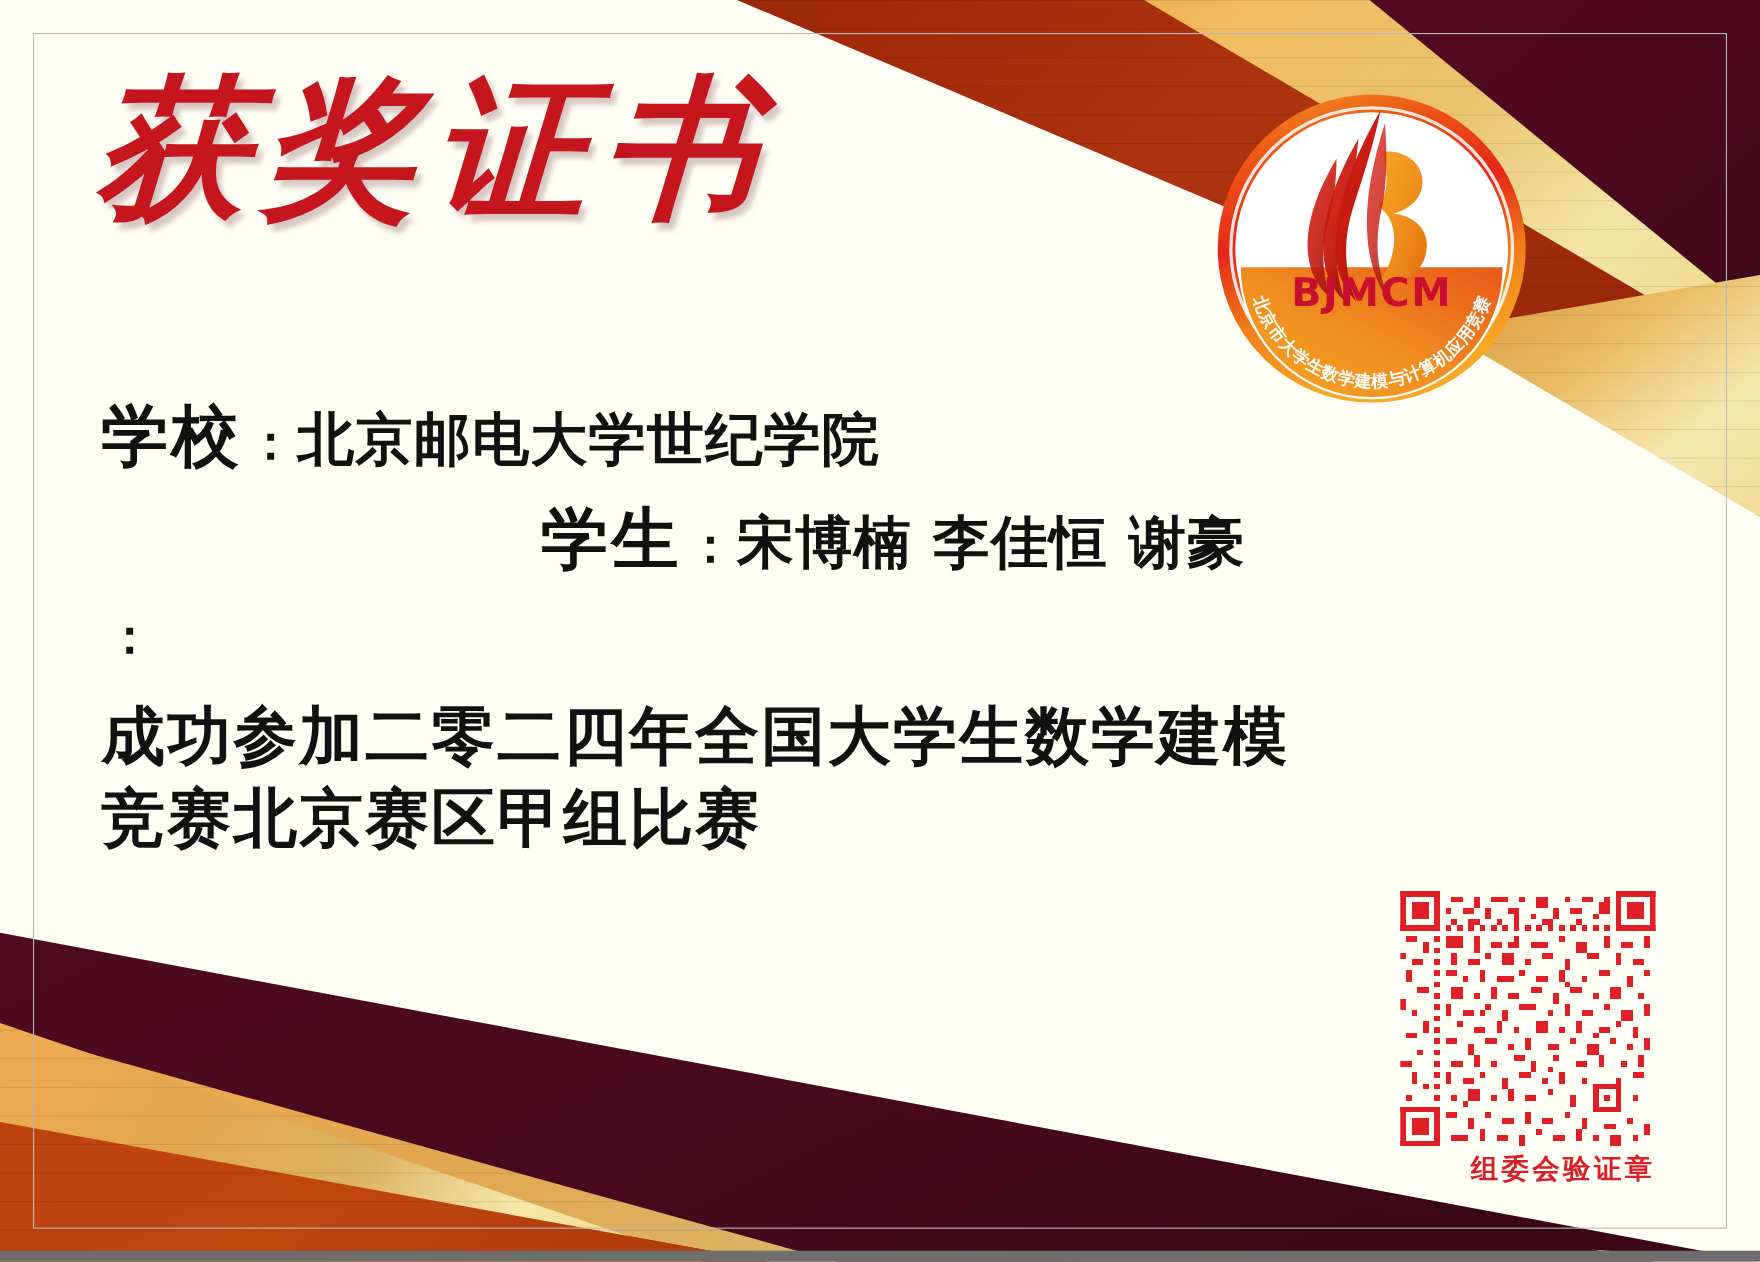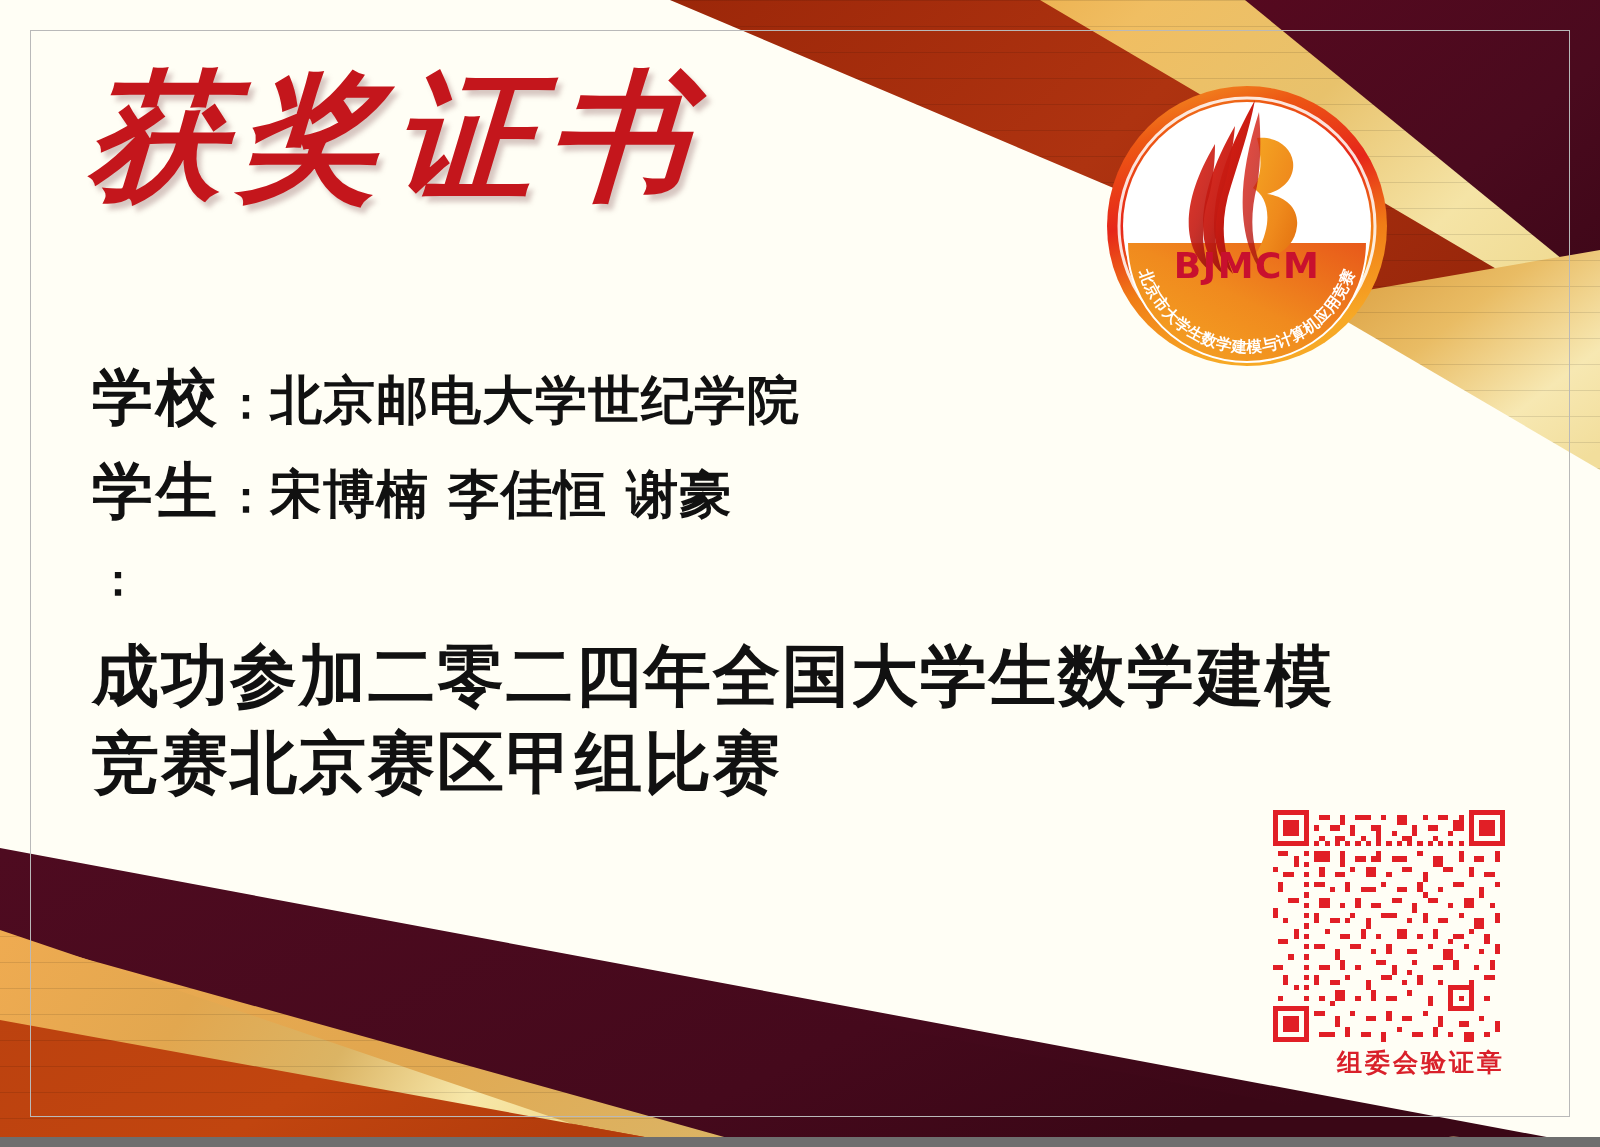--- a/index.html
+++ b/index.html
@@ -69,42 +69,42 @@
 
   .field-row {
     display: flex;
     align-items: baseline;
     white-space: nowrap;
     color: #111111;
     font-family: "DejaVu Serif", "Liberation Serif", serif;
     font-weight: bold;
   }
   .field-row.r1 { margin-bottom: 22px; }
-  .field-row.r2 { margin-bottom: 22px; }
+  .field-row.r2 { margin-bottom: 22px; justify-content: center; }
   .field-row.r3 { margin-bottom: 26px; }
 
   .field-label {
     font-size: 61px;
     line-height: 1.18;
     letter-spacing: 3px;
     font-family: Liberation Mono, monospace;
   }
   .field-colon {
     font-size: 44px;
     padding: 0 2px 0 4px;
     line-height: 1.18;
   }
   .field-value {
     font-size: 52px;
     line-height: 1.18;
     letter-spacing: 1px;
   }
 
   .statement {
-    font-size: 67px;
+    font-size: 58px;
     line-height: 1.30;
     color: #111111;
     font-family: "DejaVu Serif", "Liberation Serif", serif;
     font-weight: bold;
     letter-spacing: 2px;
     white-space: nowrap;
   }
 
   
   .seal {

